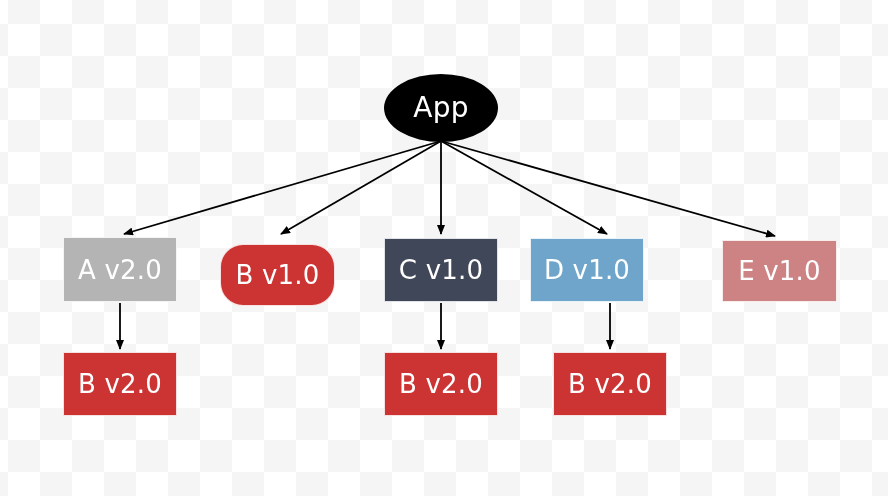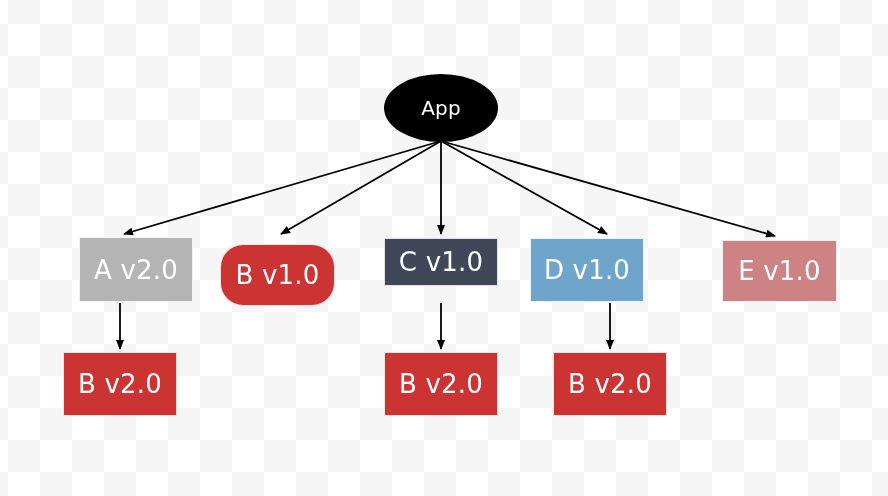--- a/index.html
+++ b/index.html
@@ -39,21 +39,21 @@
     letter-spacing: 0.2px;
     white-space: nowrap;
   }
   .node.rect {
     border: 1px solid rgba(255,255,255,0.85);
     font-size: 26px;
   }
   .node.ellipse {
     background: #000000;
     border-radius: 50%;
-    font-size: 20px;
+    font-size: 28px;
     text-align: right;
   }
   .node-label {
     line-height: 1;
   }
 </style>
 </head>
 <body>
 
 <div id="canvas">
@@ -71,27 +71,27 @@
         <line x1="441" y1="141" x2="775" y2="236" stroke="#000000" stroke-width="1.8" marker-end="url(#arrowhead)"></line>
         <line x1="120" y1="303" x2="120" y2="349" stroke="#000000" stroke-width="1.8" marker-end="url(#arrowhead)"></line>
         <line x1="441" y1="303" x2="441" y2="349" stroke="#000000" stroke-width="1.8" marker-end="url(#arrowhead)"></line>
         <line x1="610" y1="303" x2="610" y2="349" stroke="#000000" stroke-width="1.8" marker-end="url(#arrowhead)"></line>
       </g>
   </svg>
   <div id="node-layer">
       <div class="node ellipse" style="left: 384px; top: 74px; width: 114px; height: 68px;">
         <span class="node-label">App</span>
       </div>
-      <div class="node rect" style="left: 79px; top: 237px; width: 114px; height: 65px; background: rgb(180, 180, 180);">
+      <div class="node rect" style="left: 63px; top: 237px; width: 114px; height: 65px; background: rgb(180, 180, 180);">
         <span class="node-label">A v2.0</span>
       </div>
       <div class="node rect" style="left: 220px; top: 244px; width: 115px; height: 62px; background: rgb(203, 52, 51); border-radius: 23px;">
         <span class="node-label">B v1.0</span>
       </div>
-      <div class="node rect" style="left: 384px; top: 238px; width: 114px; height: 48px; background: rgb(64, 71, 89);">
+      <div class="node rect" style="left: 384px; top: 238px; width: 114px; height: 64px; background: rgb(64, 71, 89);">
         <span class="node-label">C v1.0</span>
       </div>
       <div class="node rect" style="left: 530px; top: 238px; width: 114px; height: 64px; background: rgb(111, 165, 203);">
         <span class="node-label">D v1.0</span>
       </div>
       <div class="node rect" style="left: 722px; top: 240px; width: 115px; height: 62px; background: rgb(205, 130, 131); text-align: right;">
         <span class="node-label">E v1.0</span>
       </div>
       <div class="node rect" style="left: 63px; top: 352px; width: 114px; height: 64px; background: rgb(203, 52, 51);">
         <span class="node-label">B v2.0</span>

